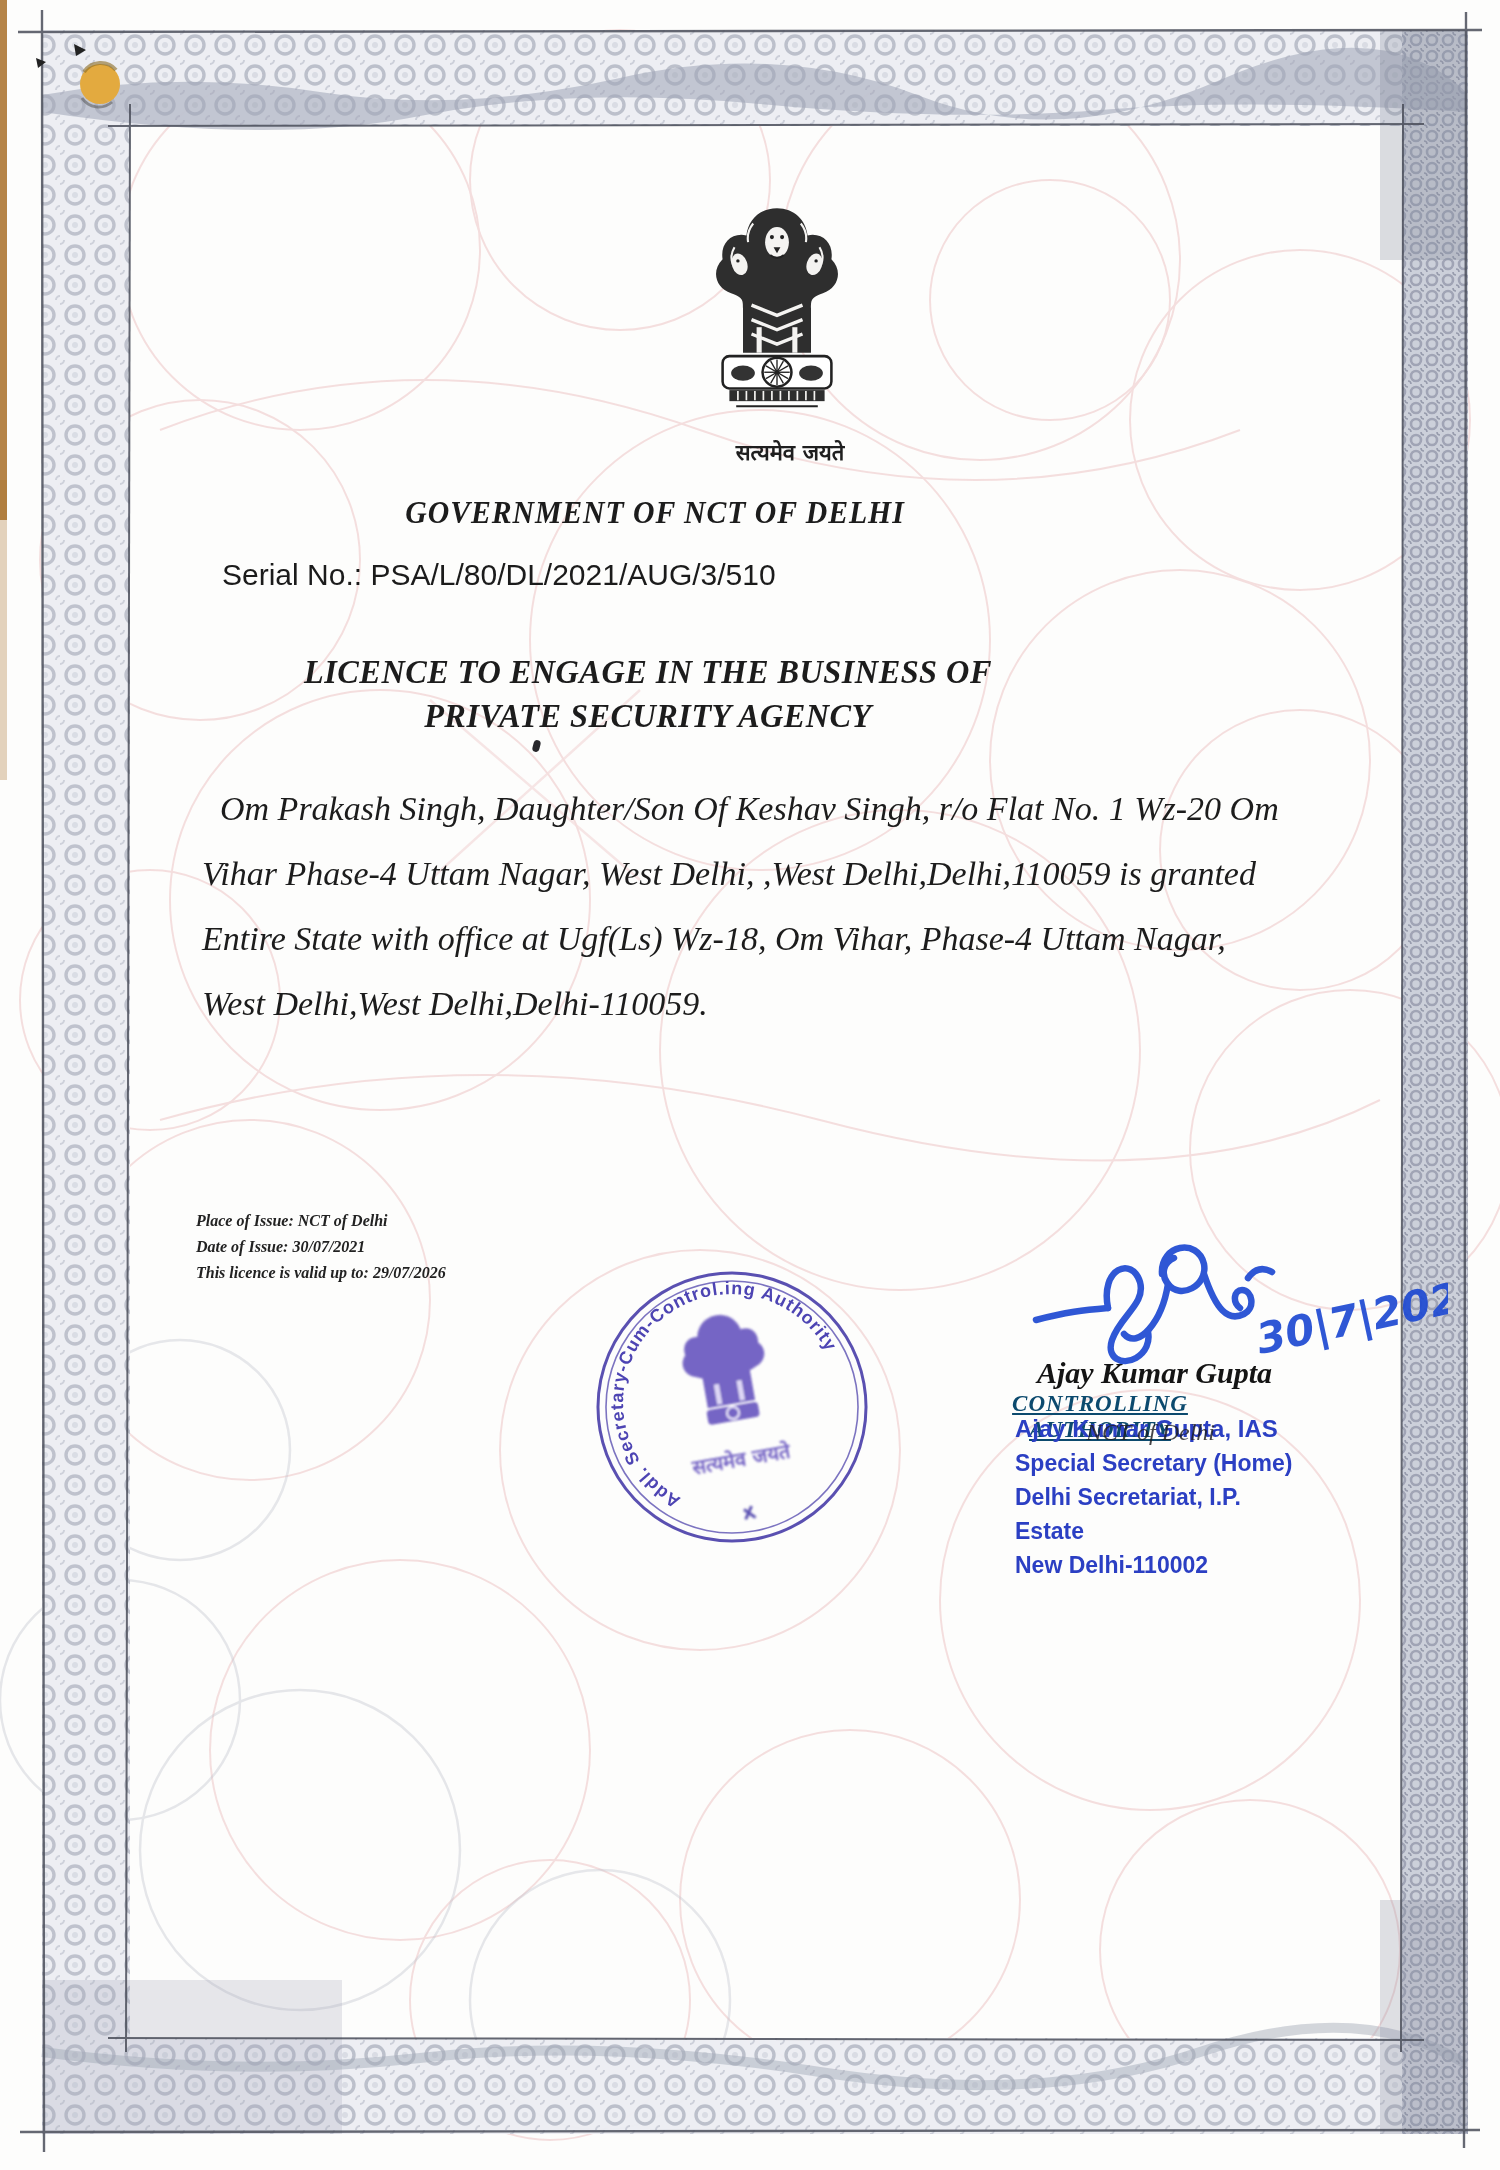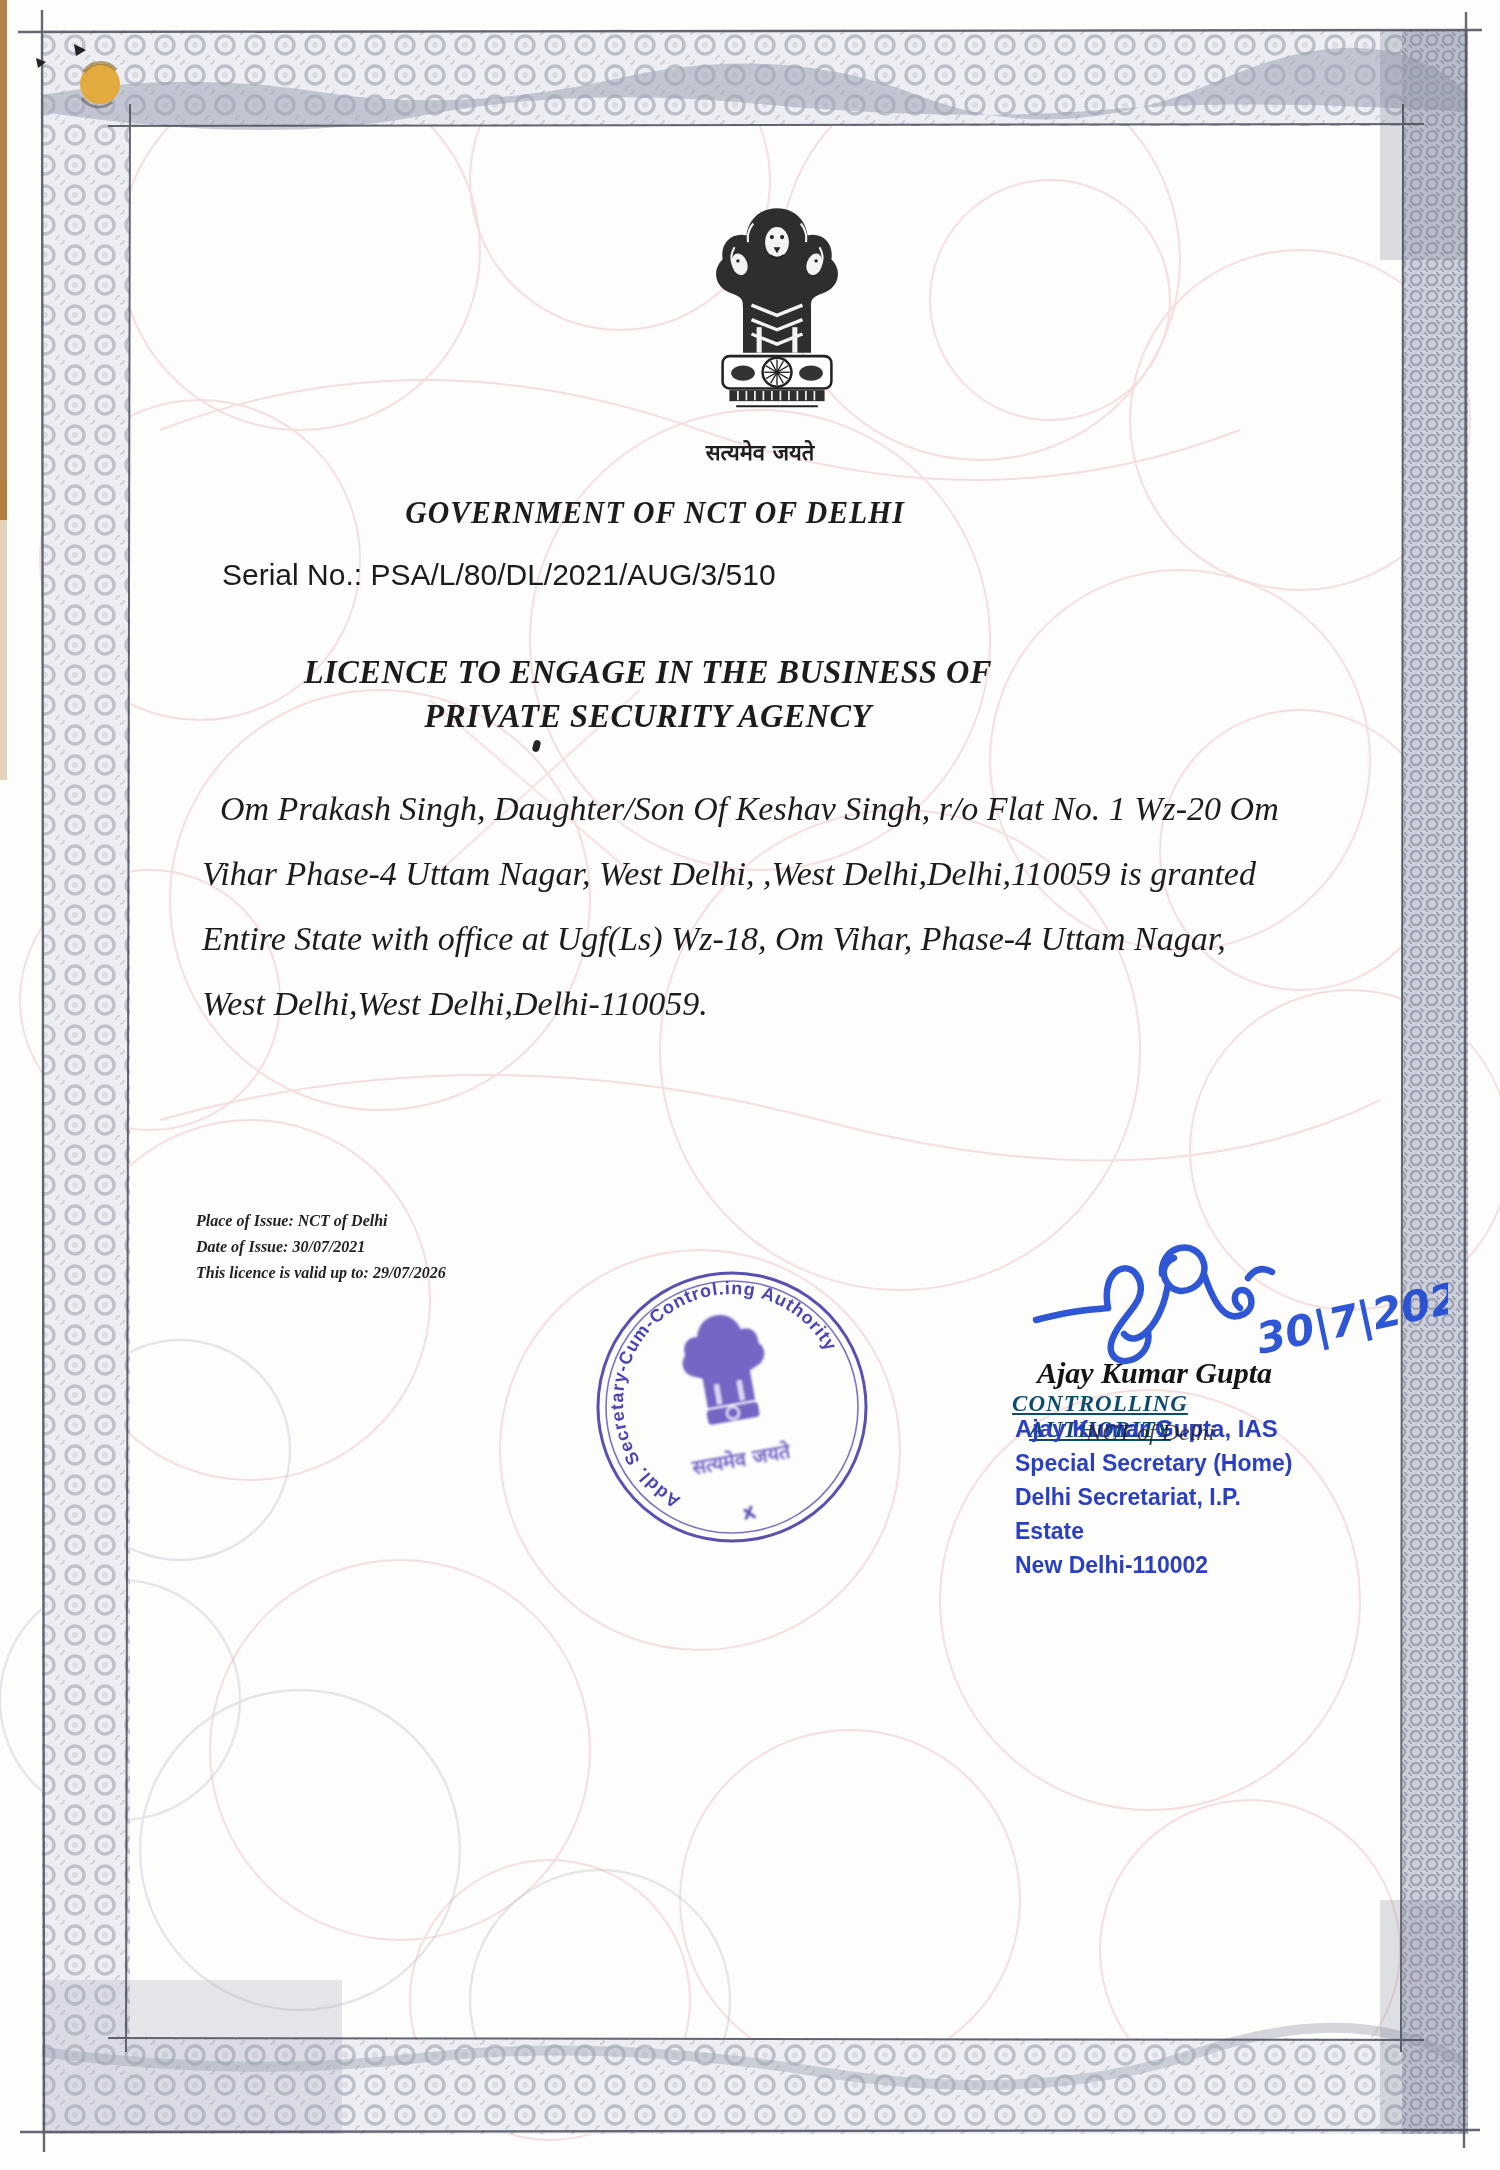--- a/index.html
+++ b/index.html
@@ -6,21 +6,21 @@
   .page{
     position:relative;width:1500px;height:2170px;overflow:hidden;
     background:#fdfdfc;
     font-family:"Liberation Serif",serif;color:#1c1c1c;
   }
   .abs{position:absolute;}
   .bg-svg{position:absolute;left:0;top:0;z-index:0;}
   .content{position:absolute;left:0;top:0;width:100%;height:100%;z-index:2;}
 
   .emblem-motto{
-    left:660px;top:436px;width:200px;text-align:center;
+    left:690px;top:436px;width:200px;text-align:center;
     font-family:"DejaVu Sans",sans-serif;font-size:22px;font-weight:bold;color:#1f1f1f;
   }
   .gov-title{
     left:330px;top:494px;width:650px;text-align:center;
     font-size:32px;font-weight:bold;font-style:italic;letter-spacing:1px;
     transform:scaleX(.93);transform-origin:center;
   }
   .serial{
     left:222px;top:558px;
     font-family:"Liberation Sans",sans-serif;font-size:30px;color:#1b1b1b;text-align:center;

